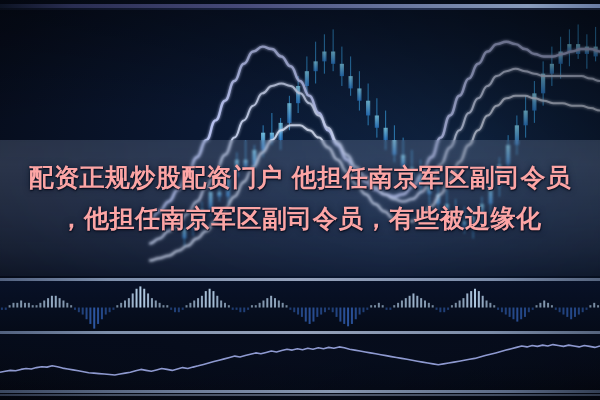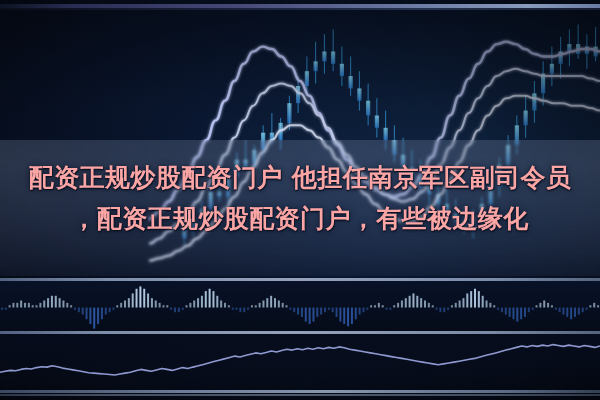--- a/index.html
+++ b/index.html
@@ -383,16 +383,16 @@
   <div class="divider d2"></div>
   <div class="divider d3"></div>
   <div class="divider d4"></div>
 
   <div class="top-rule"></div>
   <div class="top-rule2"></div>
 
   <div class="text-band"></div>
   <div class="headline">
     <span class="l1">配资正规炒股配资门户 他担任南京军区副司令员</span>
-    <span class="l2">，配资正规炒股配资门户，有些被边缘化</span>
+    <span class="l2">，他担任南京军区副司令员，有些被边缘化</span>
   </div>
 
 </div>
 
 </body></html>

